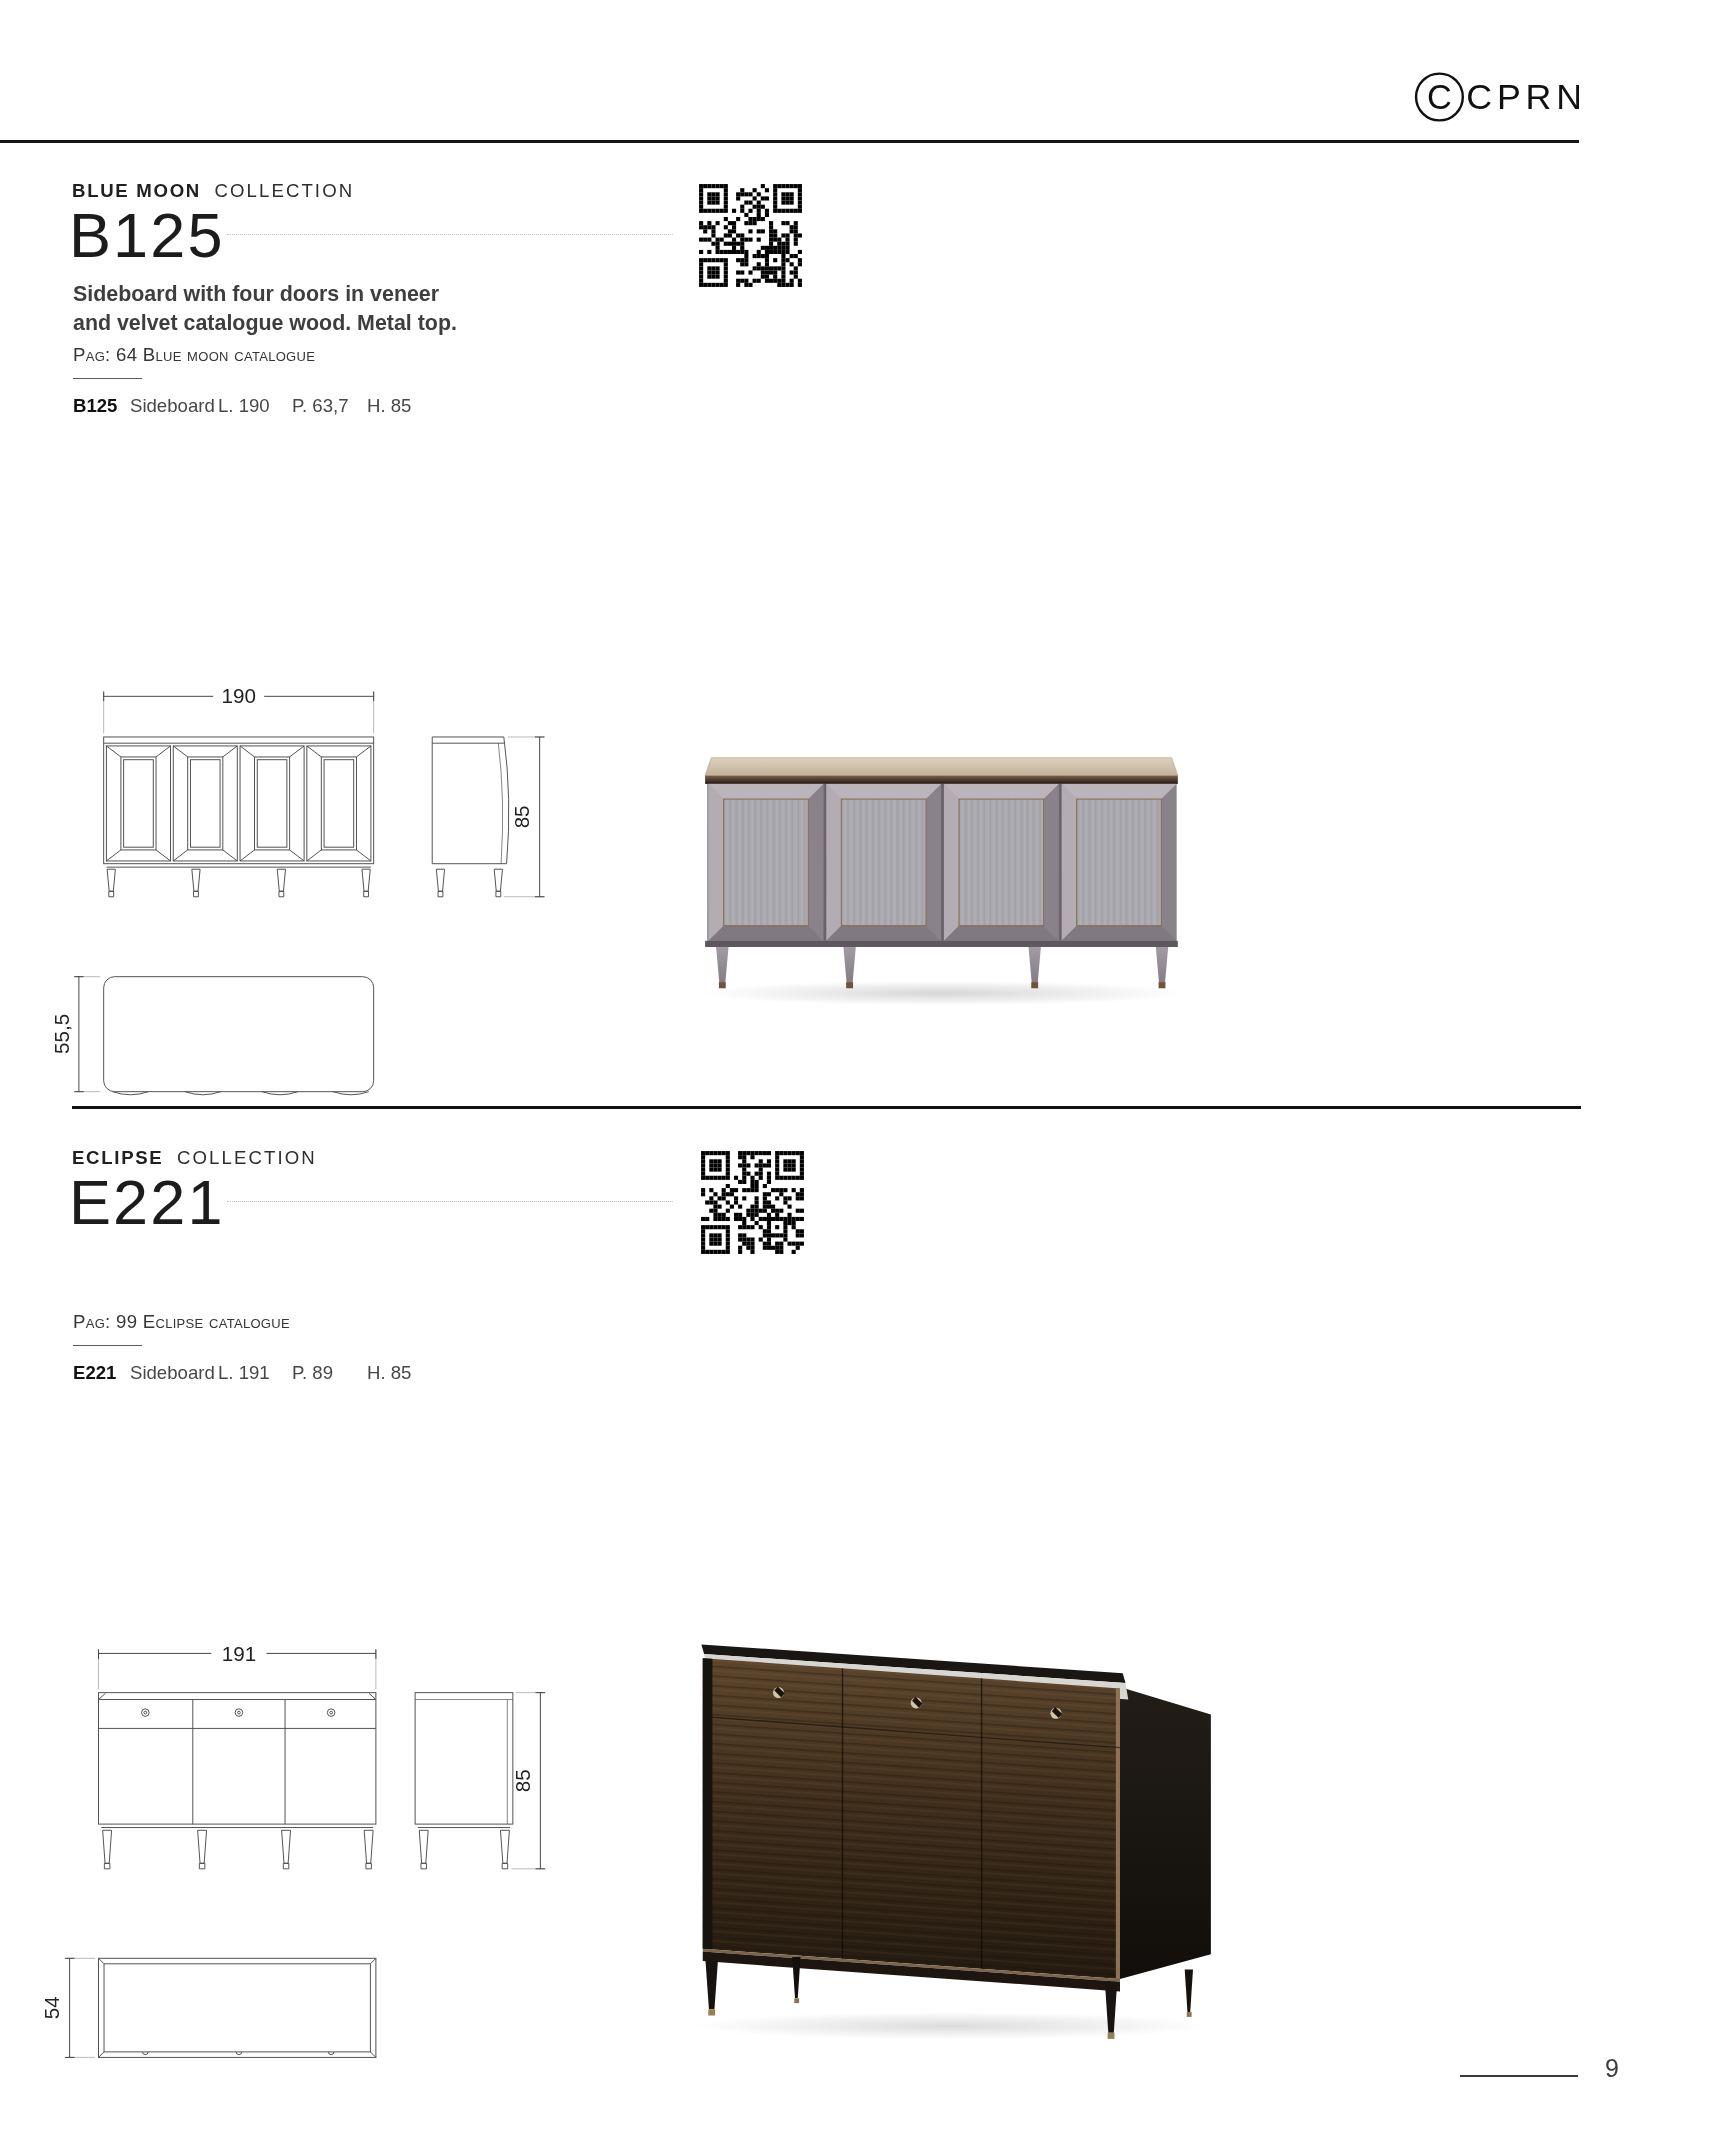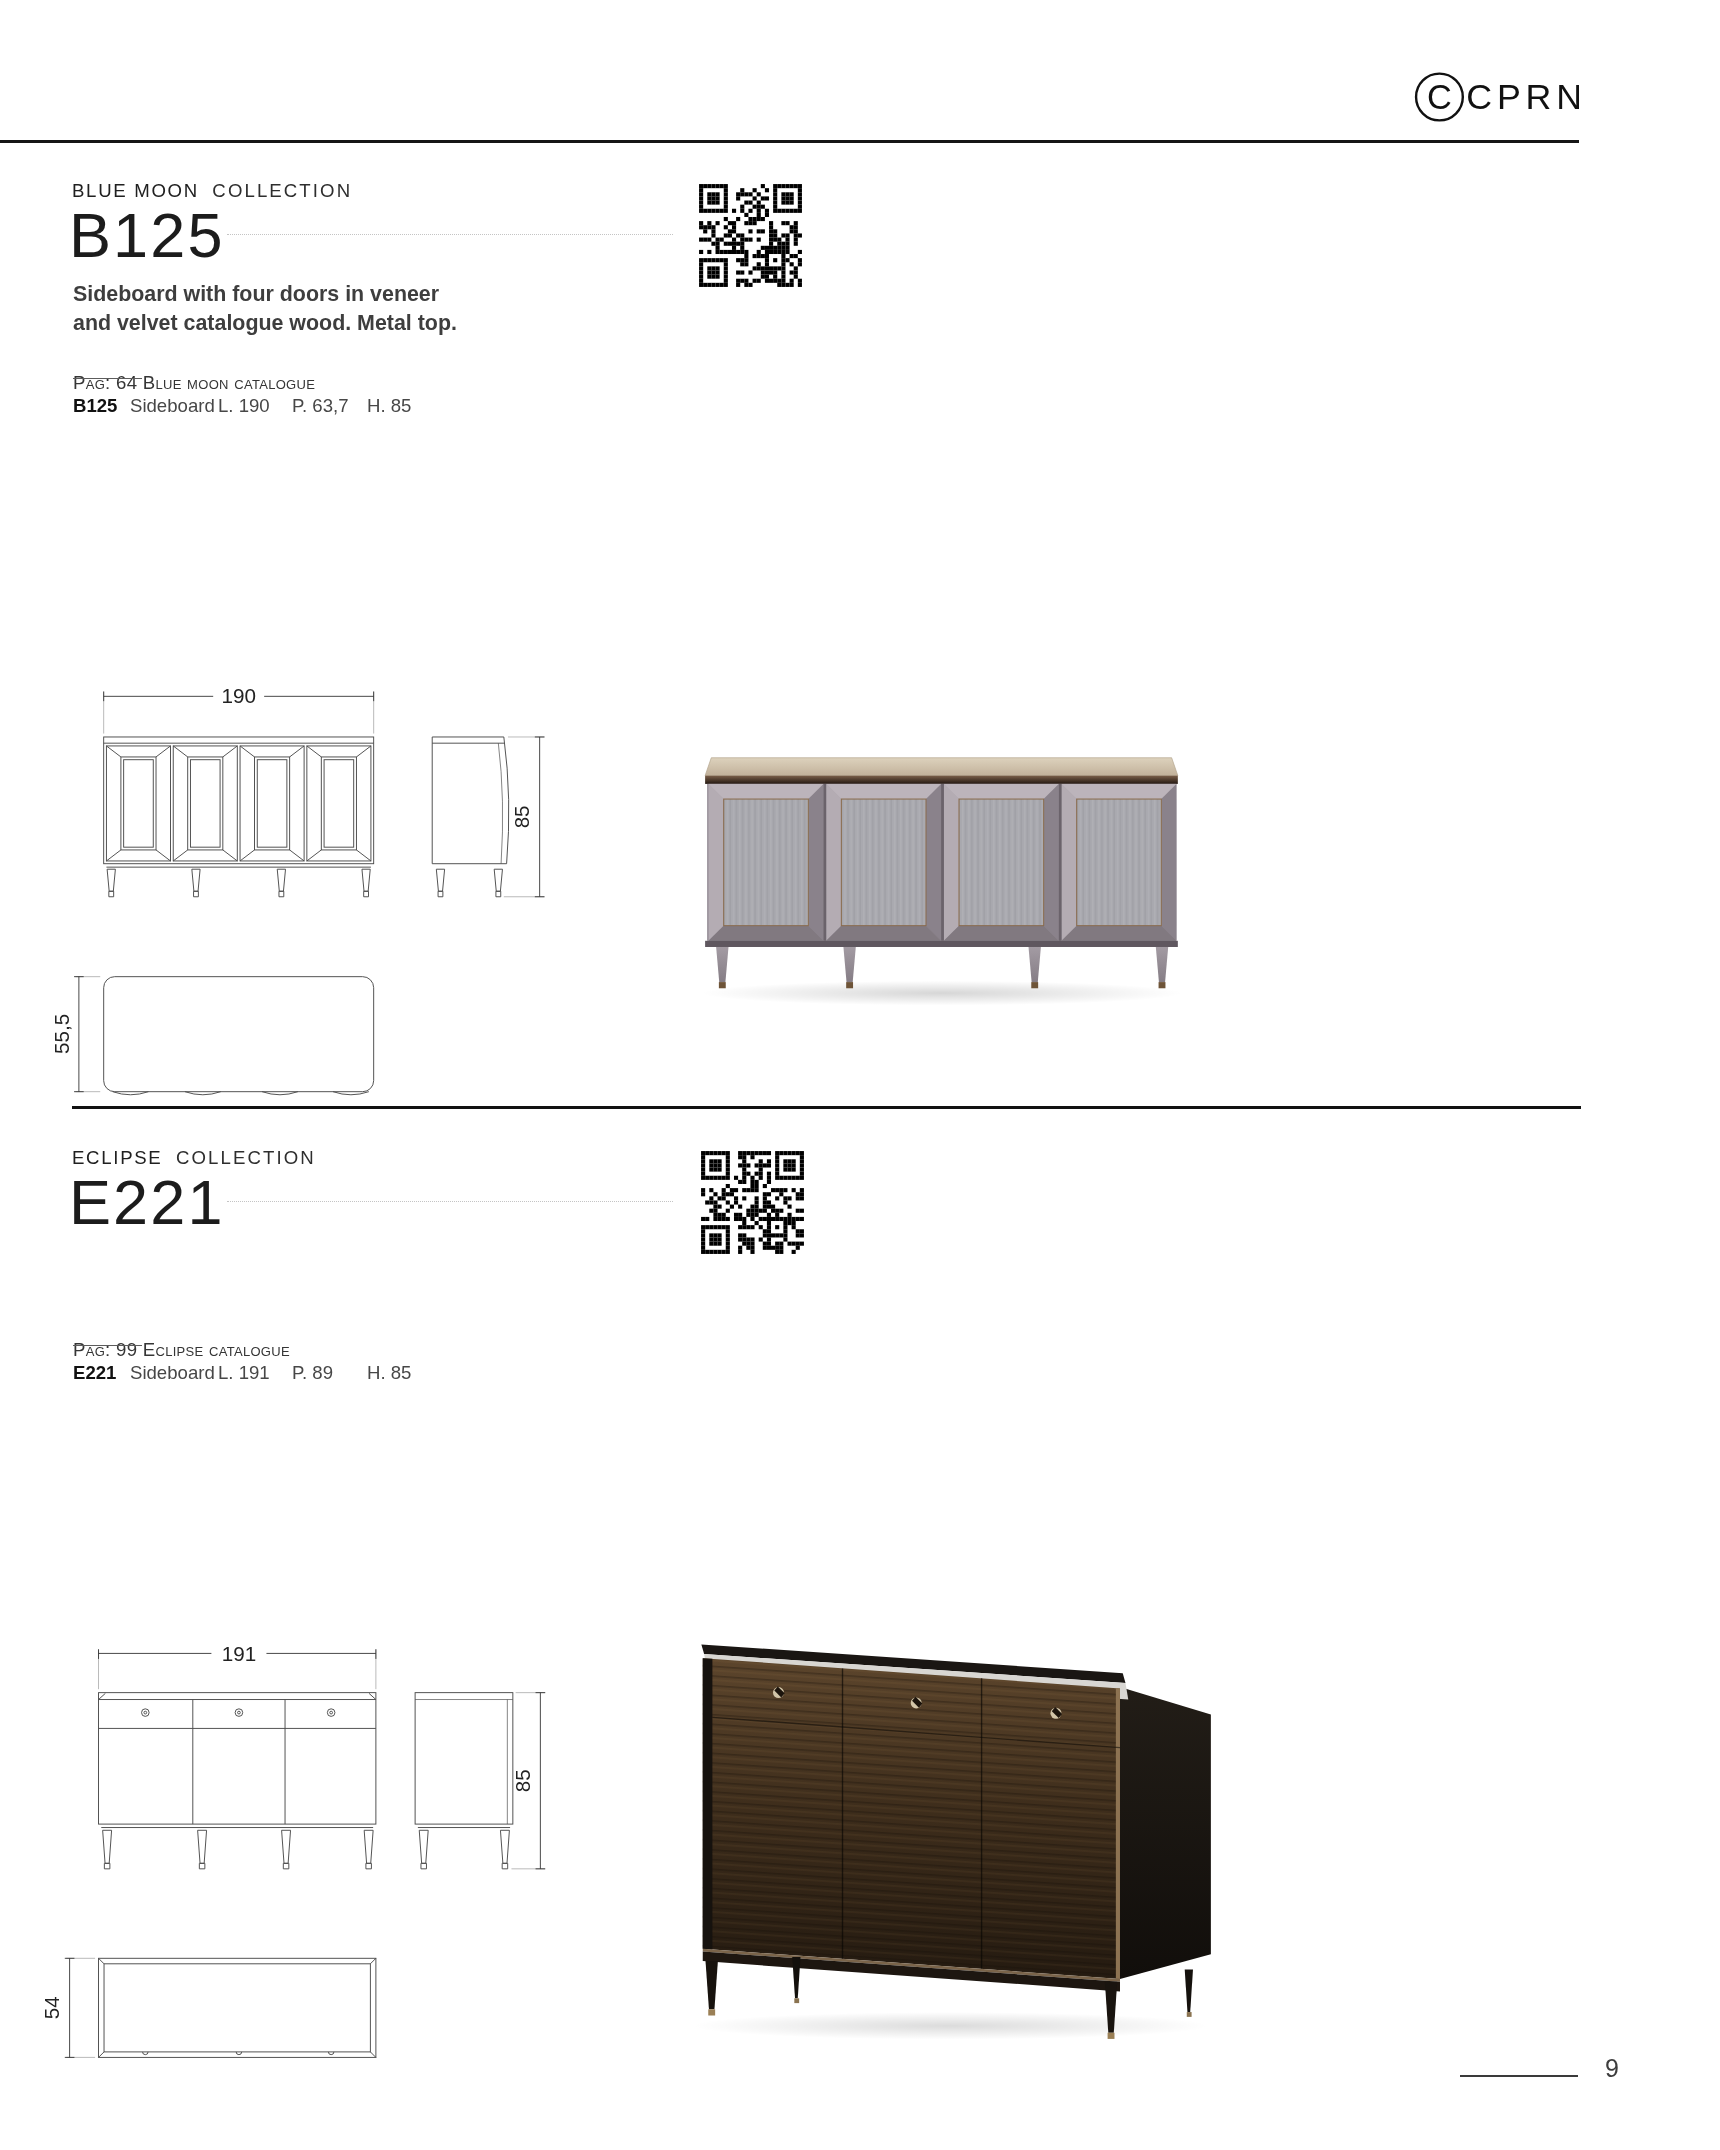--- a/index.html
+++ b/index.html
@@ -9,33 +9,33 @@
   
   .logo{position:absolute;left:1414px;top:66px;width:165px;height:62px;}
   .top-rule{position:absolute;left:0;top:140px;width:1579px;height:3.4px;background:#161616;}
 
   
   .section{position:absolute;left:0;width:1721px;}
   .sec1{top:0;height:1102px;}
   .sec2{top:967px;height:1144px;}
 
   .collection{position:absolute;left:72px;top:180px;font-size:18.6px;letter-spacing:1.4px;color:#202020;white-space:nowrap;}
-  .collection .cname{font-weight:400;letter-spacing:1.7px;}
+  .collection .cname{font-weight:700;letter-spacing:1.7px;}
   .collection .csuffix{font-weight:400;color:#2e2e2e;letter-spacing:2.1px;margin-left:6.9px;margin-top:13px;}
 
   .pcode{position:absolute;left:69px;top:201px;font-size:63px;font-weight:300;letter-spacing:2.1px;
          color:#1c1c1c;line-height:69px;}
   .dotline{position:absolute;left:227px;top:234px;width:446px;height:0;border-top:1.4px dotted #c4c4c4;}
 
   .qr{position:absolute;left:697px;top:182px;width:107px;height:107px;}
   .sec2 .qr{left:699px;}
 
   .desc{position:absolute;left:73px;top:280px;font-size:21.4px;font-weight:700;color:#3e3e3e;line-height:29px;}
   .pagline{position:absolute;left:73px;top:344px;font-size:18.6px;font-weight:400;color:#353535;
-           font-variant:small-caps;letter-spacing:0.3px;margin-top:28px;}
+           font-variant:small-caps;letter-spacing:0.3px;}
   .spec-rule{position:absolute;left:73px;top:378px;width:69px;height:1.4px;background:#5c5c5c;}
 
   .specrow{position:absolute;left:0;top:395px;font-size:18.6px;color:#474747;font-weight:300;}
   .specrow span{position:absolute;top:0;white-space:nowrap;}
   .sp-code{left:73px;font-weight:700;color:#111;}
   .sp-type{left:130px;}
   .sp-len{left:218px;}
   .sp-dep{left:292px;}
   .sp-hgt{left:367px;}
 

